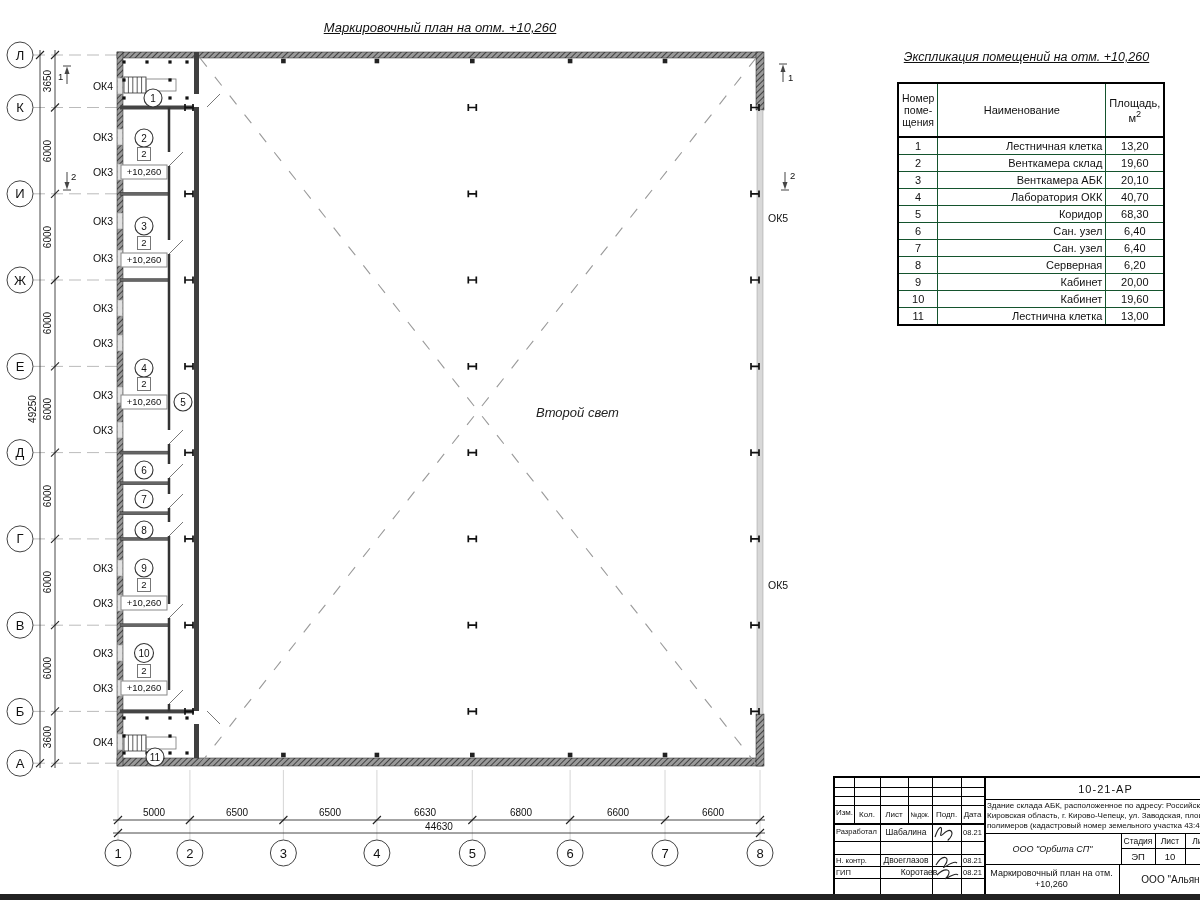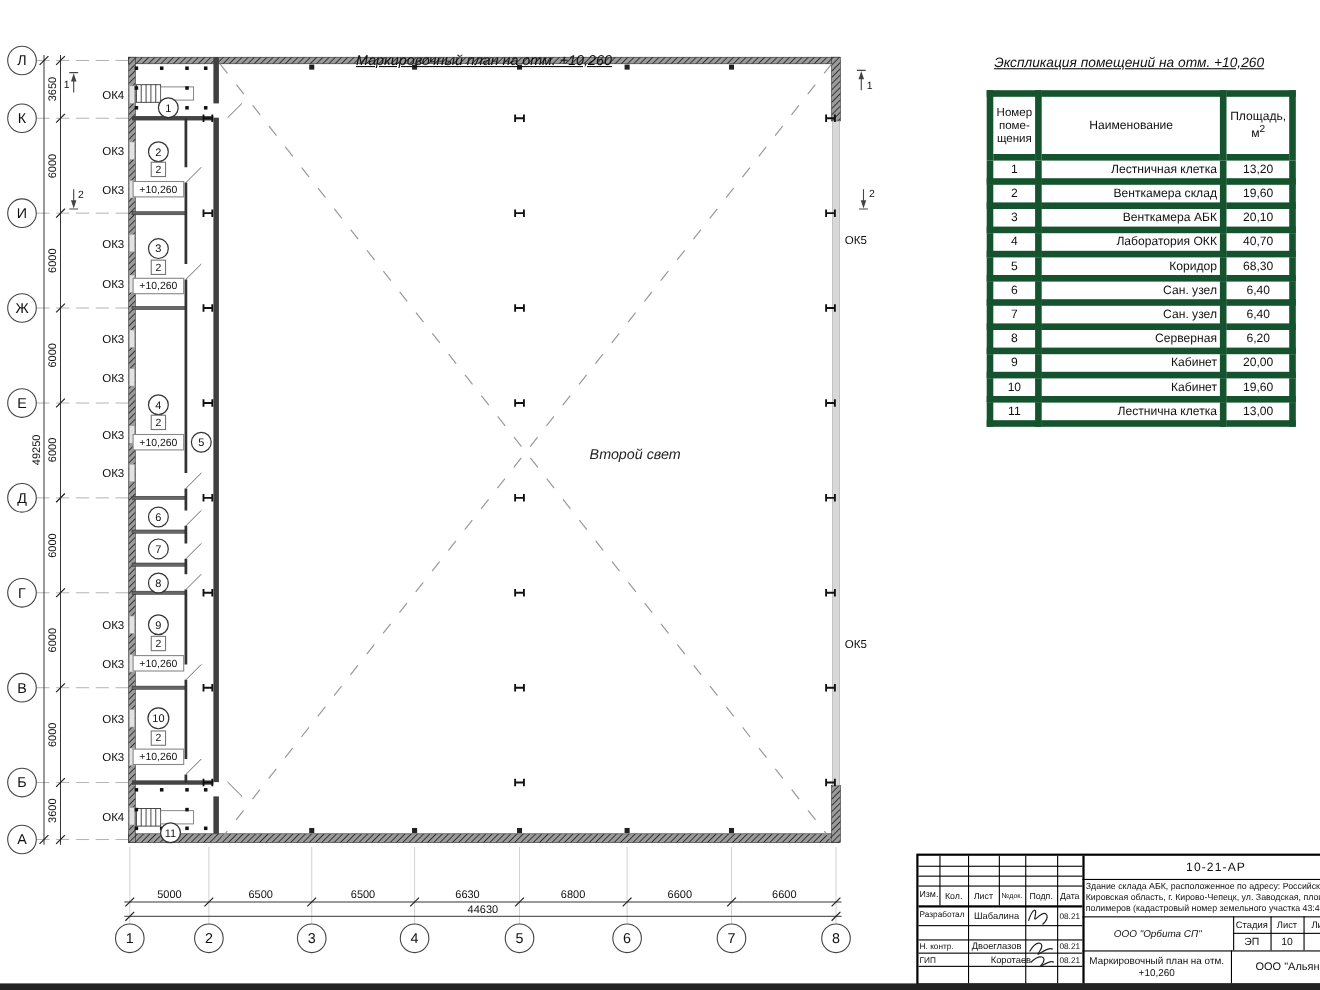--- a/index.html
+++ b/index.html
@@ -1,26 +1,26 @@
 <!DOCTYPE html>
 <html><head>
 <meta charset="utf-8">
 <style>
   html,body{margin:0;padding:0;width:1200px;height:900px;overflow:hidden;background:#fff;
     font-family:"Liberation Sans",sans-serif;color:#111;}
   .abs{position:absolute;}
   
   .plan-title{left:250px;top:20px;width:380px;text-align:center;font-style:italic;font-size:13px;
-    text-decoration:underline;color:#111;margin-top:27px;}
+    text-decoration:underline;color:#111;}
   .sched-title{left:895px;top:50px;width:263px;text-align:center;font-style:italic;font-size:12.5px;
     text-decoration:underline;}
   
   table.sched{position:absolute;left:897px;top:82px;border-collapse:collapse;table-layout:fixed;
     font-size:11px;background:#fff;}
-  table.sched td,table.sched th{border:6px solid #14532d;padding:0 3px;font-weight:normal;overflow:hidden;}
+  table.sched td,table.sched th{border:1px solid #14532d;padding:0 3px;font-weight:normal;overflow:hidden;}
   table.sched th{height:52px;}
   table.sched td{height:16px;}
   table.sched .c{text-align:center;}
   table.sched .l{text-align:right;padding-left:7px;}
   table.sched thead th{border-bottom:2px solid #000;}
   table.sched{border:2px solid #000;}
   table.sched tr.total td{height:26px;}
   
   .tb{left:833px;top:776px;width:392px;height:116px;border:2px solid #000;background:#fff;font-size:8px;}
   .tb .cell{position:absolute;overflow:hidden;}

